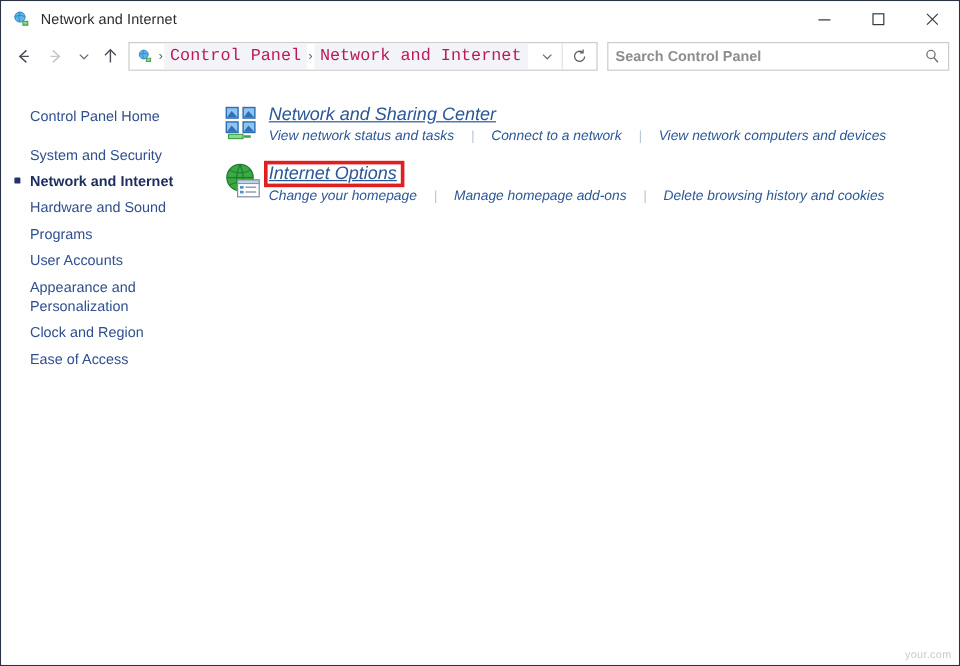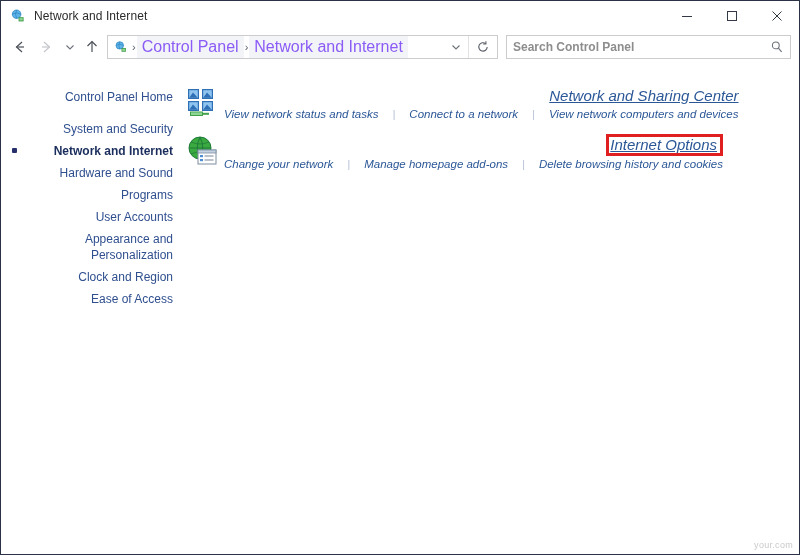--- a/index.html
+++ b/index.html
@@ -106,25 +106,26 @@
     gap: 0;
     min-width: 0;
     overflow: hidden;
   }
   .crumb-ico {
     width: 16px; height: 16px;
     display: flex; align-items: center; justify-content: center;
     margin-right: 2px;
   }
   .crumb {
-    font-size: 16px;
-    color: #8b5cf6;
+    font-size: 14px;
+    color: #be185d;
     padding: 0 5px;
     white-space: nowrap;
     line-height: 22px;
+    font-family: Liberation Mono, monospace;
   }
   .crumb.shaded {
     background: #f2f4f7;
     height: 22px;
   }
   .sep {
     font-size: 11px;
     color: #555d6b;
     padding: 0 1px;
     user-select: none;
@@ -185,21 +186,20 @@
     flex: 0 0 26px;
   }
 
   
   .content {
     flex: 1;
     display: flex;
     position: relative;
     background: #ffffff;
     border-top: 1px solid #ffffff;
-    text-align: right;
   }
   .sidebar {
     width: 182px;
     min-width: 182px;
     padding-top: 22px;
     box-sizing: border-box;
     position: relative;
   }
   .side-item {
     position: relative;
@@ -469,21 +469,21 @@
             <rect x="18.5" y="21.4" width="9" height="1.2" fill="#8d99a8"></rect>
             <rect x="14" y="25" width="3" height="2.2" fill="#4d8fd1"></rect>
             <rect x="18.5" y="25.4" width="9" height="1.2" fill="#8d99a8"></rect>
           </svg>
         </div>
         <div class="cat-body">
           <div>
             <a class="cat-title boxed" href="#">Internet Options</a>
           </div>
           <div class="cat-links">
-            <a href="#">Change your network</a>
+            <a href="#">Change your homepage</a>
             <span class="link-sep">|</span>
             <a href="#">Manage homepage add-ons</a>
             <span class="link-sep">|</span>
             <a href="#">Delete browsing history and cookies</a>
           </div>
         </div>
       </div>
 
     </div>
 

